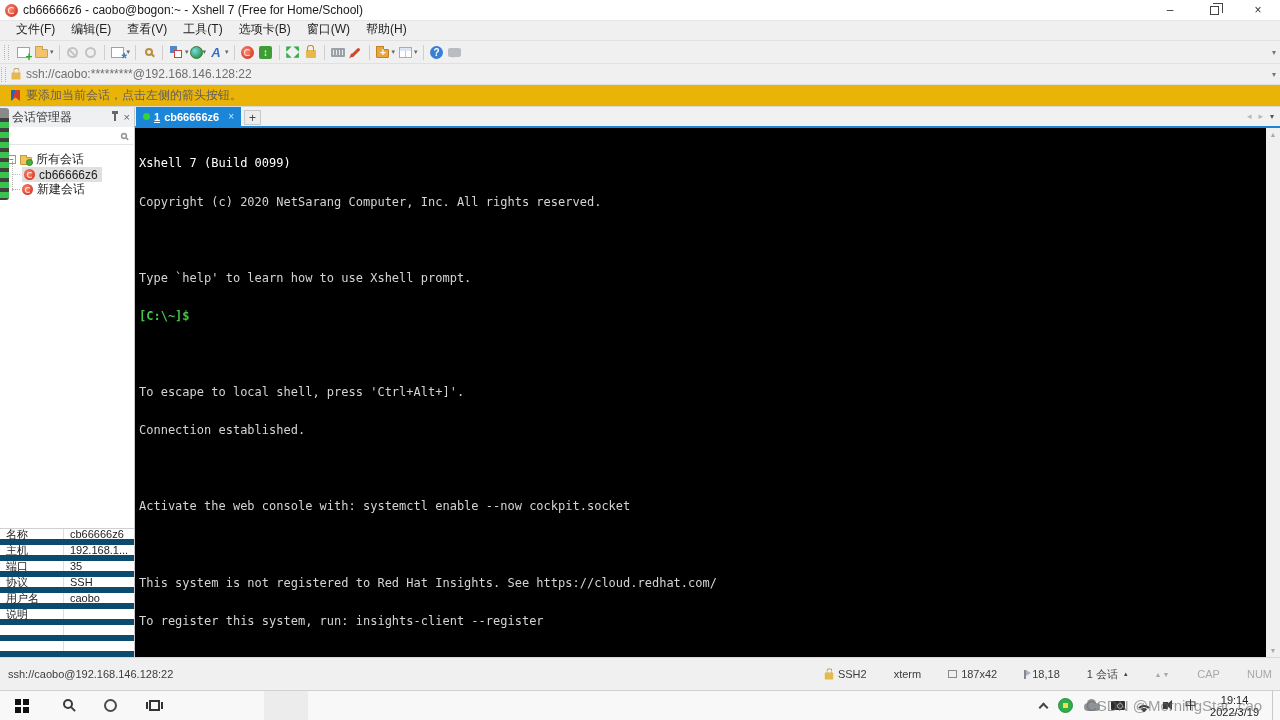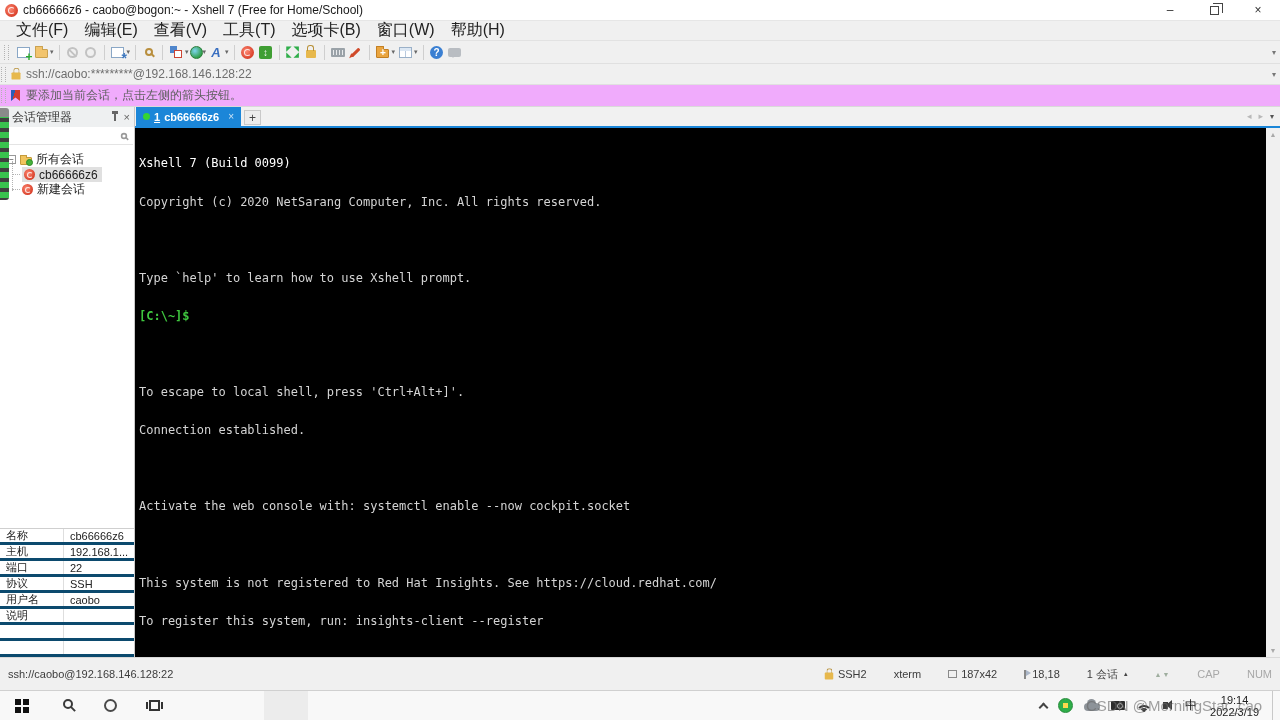--- a/index.html
+++ b/index.html
@@ -11,21 +11,21 @@
   .titlebar{height:20px;display:flex;align-items:center;background:#fff;font-size:12px;color:#1a1a1a;padding-left:5px}
   .snail{width:13px;height:13px;border-radius:50%;background:radial-gradient(circle at 40% 40%,#ff8a75,#d63a24 75%);position:relative;flex:none}
   .snail::after{content:"";position:absolute;left:3px;top:3px;width:5px;height:5px;border:1.5px solid rgba(255,255,255,.85);border-right-color:transparent;border-radius:50%}
   .titlebar .t{margin-left:5px}
   .winbtns{margin-left:auto;display:flex;height:100%}
   .winbtn{width:44px;display:flex;align-items:center;justify-content:center;color:#333;font-size:12px}
   .restore{width:9px;height:9px;border:1px solid #444;position:relative;background:#fff}
   .restore::before{content:"";position:absolute;left:2px;top:-4px;width:9px;height:9px;border:1px solid #444;border-left:none;border-bottom:none}
 
   
-  .menubar{height:20px;background:#f0f0f0;display:flex;align-items:center;font-size:16px;color:#222;padding-left:8px;border-top:1px solid #e6e6e6}
+  .menubar{height:20px;background:#f0f0f0;display:flex;font-size:12px;color:#222;padding-left:8px;border-top:1px solid #e6e6e6}
   .menu-item{padding:0 8px}
 
   
   .toolbar{height:23px;background:#f0f0f0;border-top:1px solid #e2e2e2;display:flex;align-items:center;padding-left:3px}
   .grip{width:5px;height:15px;border-left:1px dotted #b3b3b3;border-right:1px dotted #b3b3b3;margin:0 5px 0 1px;flex:none}
   .tsep{width:1px;height:15px;background:#cfcfcf;margin:0 4px;flex:none}
   .ic{width:18px;height:17px;position:relative;display:inline-flex;align-items:center;justify-content:center;flex:none}
   .drop{font-size:7px;color:#666;margin:0 1px 0 0}
   .ovf{margin-left:auto;margin-right:4px;font-size:8px;color:#777}
 
@@ -63,21 +63,21 @@
     linear-gradient(#dce7f3 0 3px,rgba(0,0,0,0) 3px),
     linear-gradient(90deg,rgba(0,0,0,0) 0 5px,#b9c9dd 5px 6px,rgba(0,0,0,0) 6px);background-color:#fff}
   .i-help{width:13px;height:13px;border-radius:50%;background:#3a7fd2;color:#fff;font-size:10px;font-weight:bold;display:flex;align-items:center;justify-content:center}
   .i-help::after{content:"?"}
   .i-message{width:13px;height:9px;background:#b9bdc2;border-radius:2px;position:relative;margin-top:1px}
   .i-message::after{content:"";position:absolute;bottom:-4px;left:2px;border:3px solid transparent;border-top:4px solid #b9bdc2}
 
   
   .addressbar{height:21px;background:#f0f0f0;border-top:1px solid #e0e0e0;display:flex;align-items:center;font-size:12px;color:#6e6e6e}
   .addressbar .url{margin-left:5px}
-  .infobar{height:22px;background:#f0abfc;border-top:1px solid #e0e0e0;display:flex;align-items:center;font-size:12px;color:#5f5f5f}
+  .infobar{height:22px;background:#eab308;border-top:1px solid #e0e0e0;display:flex;align-items:center;font-size:12px;color:#5f5f5f}
   .bookmark{width:9px;height:11px;background:linear-gradient(105deg,#2b5fb8 0 35%,#d23c30 35%);clip-path:polygon(0 0,100% 0,100% 100%,50% 68%,0 100%);flex:none}
   .infobar .txt{margin-left:6px}
 
   
   .main{flex:1;display:flex;border-top:1px solid #d9d9d9;min-height:0}
 
   
   .sidebar{width:135px;background:#fff;border-right:1px solid #c9c9c9;display:flex;flex-direction:column;position:relative;flex:none}
   .green-btn{position:absolute;left:0;top:1px;width:9px;height:92px;background:#4a4a4a;border-radius:0 3px 3px 0;background-image:linear-gradient(#8a8a8a 0 9px,rgba(0,0,0,0) 9px),repeating-linear-gradient(180deg,#3f3f3f 0 4px,#39c24e 4px 10px);z-index:6}
   .sm-header{height:20px;background:#eef0f1;display:flex;align-items:center;font-size:12px;color:#333;padding:0 4px 0 12px;flex:none}
@@ -95,21 +95,21 @@
   .foldericon{width:12px;height:8px;background:#f1c45c;border:1px solid #c49b3c;border-radius:1px;position:relative;margin-top:2px;flex:none}
   .foldericon::before{content:"";position:absolute;top:-3px;left:-1px;width:5px;height:2px;background:#f1c45c;border:1px solid #c49b3c;border-bottom:none}
   .foldericon::after{content:"";position:absolute;right:-2px;bottom:-2px;width:5px;height:5px;border-radius:50%;background:#46b13c;border:1px solid #2d8c26}
   .snail.s{width:11px;height:11px}
   .snail.s::after{left:2.5px;top:2.5px;width:4px;height:4px;border-width:1px}
   .sel{background:#e0e0e0;display:flex;align-items:center;gap:4px;padding:0 4px 0 2px;height:15px}
   .sspacer{flex:1}
 
   
   .props{border-top:1px solid #cfcfcf;font-size:11px;color:#222;flex:none}
-  .prow{display:flex;height:16px;border-bottom:3px solid #0c4a6e;align-items:center;background:#fff}
+  .prow{display:flex;height:16px;border-bottom:6px solid #0c4a6e;align-items:center;background:#fff}
   .plabel{width:64px;padding-left:6px;border-right:1px solid #dedede;height:100%;display:flex;align-items:center;flex:none}
   .pvalue{padding-left:6px;flex:1;white-space:nowrap;overflow:hidden}
 
   
   .right{flex:1;display:flex;flex-direction:column;min-width:0}
   .tabbar{height:21px;background:#f1f1f1;border-bottom:2px solid #1b86d8;display:flex;align-items:flex-end;position:relative;flex:none}
   .tab{height:19px;background:#1b86d8;color:#fff;display:flex;align-items:center;font-size:11px;padding:0 7px;gap:4px;margin-left:1px}
   .dotgreen{width:7px;height:7px;border-radius:50%;background:#35d435;flex:none}
   .tab .idx{text-decoration:underline;font-weight:bold}
   .tab .nm{font-weight:bold}
@@ -323,21 +323,21 @@
         <div class="prow">
           <span class="plabel">名称</span>
           <span class="pvalue">cb66666z6</span>
         </div>
         <div class="prow">
           <span class="plabel">主机</span>
           <span class="pvalue">192.168.1...</span>
         </div>
         <div class="prow">
           <span class="plabel">端口</span>
-          <span class="pvalue">22</span>
+          <span class="pvalue">35</span>
         </div>
         <div class="prow">
           <span class="plabel">协议</span>
           <span class="pvalue">SSH</span>
         </div>
         <div class="prow">
           <span class="plabel">用户名</span>
           <span class="pvalue">caobo</span>
         </div>
         <div class="prow">

